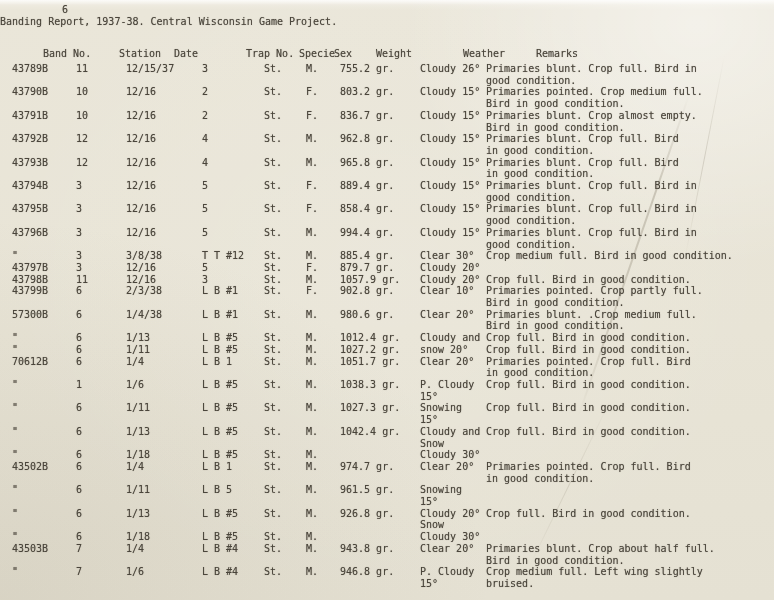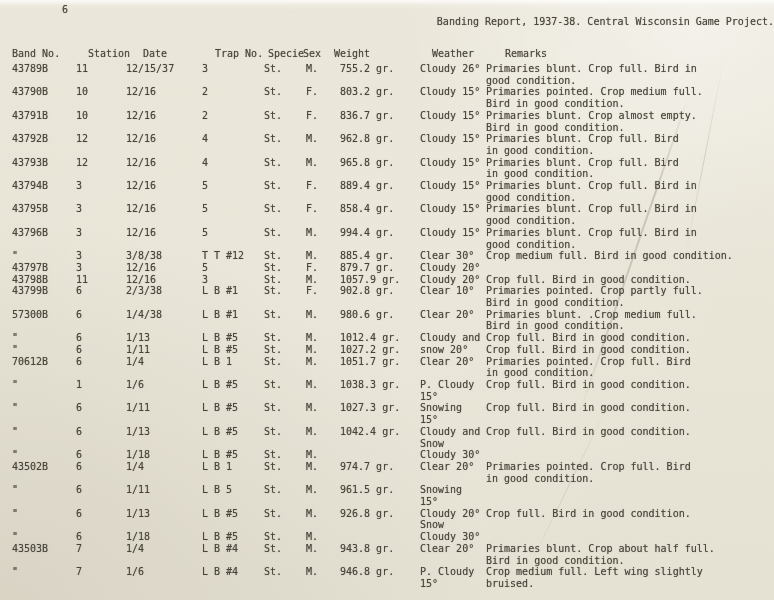--- a/index.html
+++ b/index.html
@@ -20,25 +20,25 @@
   .crease-a{position:absolute;left:688px;top:95px;width:2px;height:340px;
     background:linear-gradient(rgba(110,100,80,0),rgba(110,100,80,0.28) 30%,rgba(110,100,80,0.22) 70%,rgba(110,100,80,0));
     transform:rotate(19deg);transform-origin:top center;}
   .crease-b{position:absolute;left:724px;top:55px;width:1px;height:210px;
     background:linear-gradient(rgba(110,100,80,0),rgba(110,100,80,0.22),rgba(110,100,80,0));
     transform:rotate(11deg);transform-origin:top center;}
   .crease-c{position:absolute;left:610px;top:400px;width:1px;height:190px;
     background:linear-gradient(rgba(110,100,80,0),rgba(110,100,80,0.16),rgba(110,100,80,0));
     transform:rotate(26deg);transform-origin:top center;}
   .page-number{position:absolute;left:62px;top:4px;}
-  .title{position:absolute;top:16px;left:0;width:774px;text-align:right;}
+  .title{position:absolute;top:16px;left:0;width:774px;text-align:left;}
   .header-row{position:absolute;top:48px;left:0;width:774px;height:12px;}
-  .header-row span{position:absolute;top:0;}
+  .header-row span{position:absolute;top:0;margin-left:31px;}
   .h-band{left:12px}.h-station{left:88px}.h-date{left:143px}.h-trap{left:215px}
-  .h-specie{left:268px}.h-sex{left:303px}.h-weight{left:334px}.h-weather{left:432px}
+  .h-specie{left:268px}.h-sex{left:303px}.h-weight{left:345px}.h-weather{left:432px}
   .h-remarks{left:505px}
   .rows{position:absolute;top:63px;left:0;width:774px;}
   .row{display:flex;align-items:flex-start;padding-left:12px;}
   .cell{flex:none;white-space:pre-line;}
   .c-band{width:64px}
   .c-station{width:50px;}
   .c-date{width:76px}
   .c-trap{width:62px}
   .c-specie{width:42px}
   .c-sex{width:34px}

